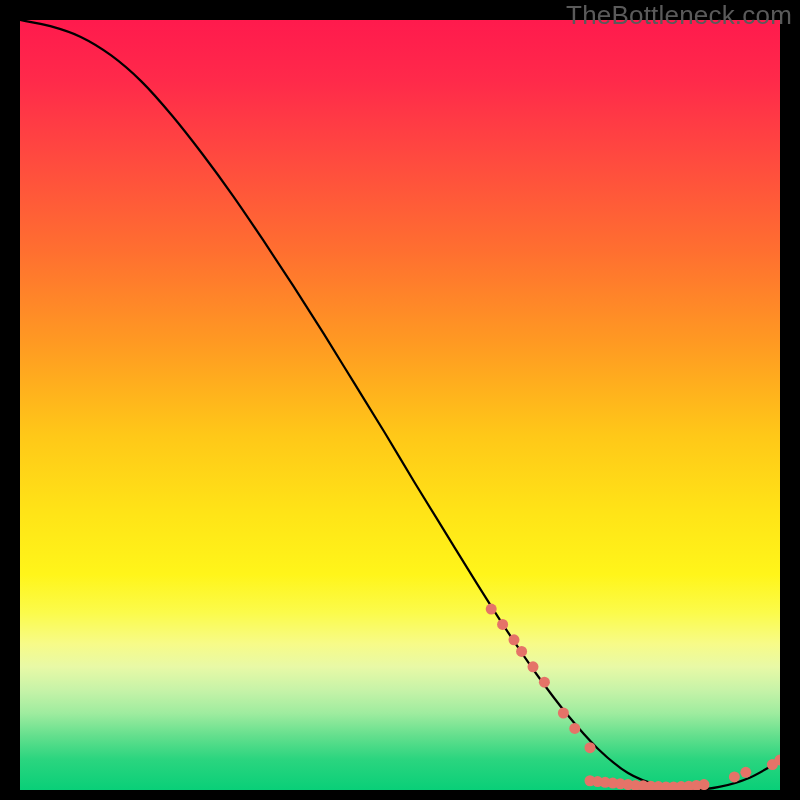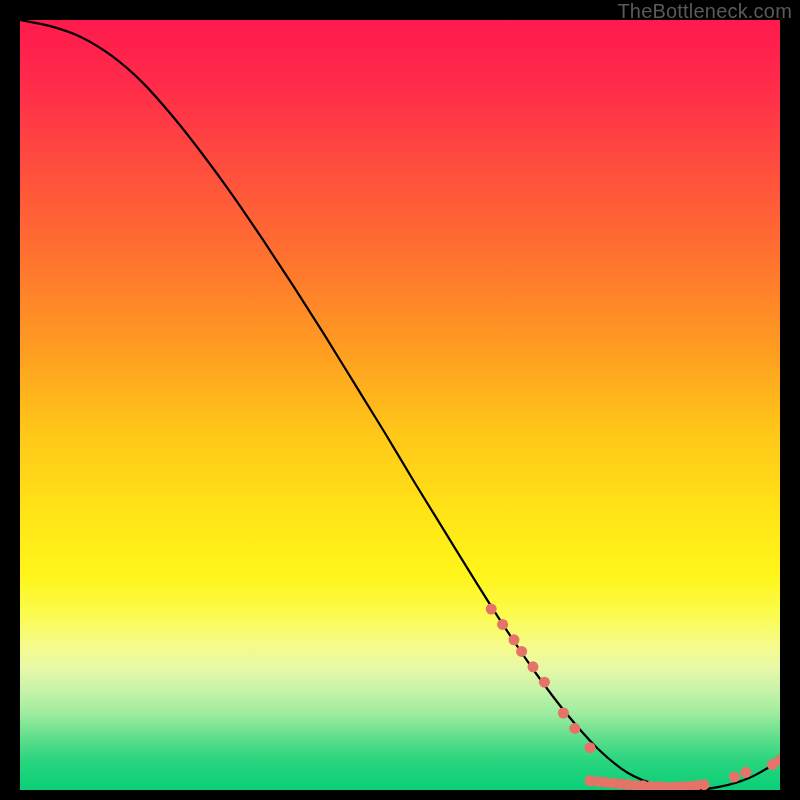--- a/index.html
+++ b/index.html
@@ -39,21 +39,21 @@
       #2bd57f 96%,
       #09cf78 100%
     );
   }
   .curve-layer { position: absolute; left: 0; top: 0; width: 100%; height: 100%; }
   .watermark {
     position: absolute;
     top: 0;
     right: 8px;
     font-family: Arial, Helvetica, sans-serif;
-    font-size: 20px;
+    font-size: 26px;
     color: #5a5a5a;
     letter-spacing: 0.2px;
     user-select: none;
   }
 </style>
 </head>
 <body>
 
 <div class="stage">
   <div class="plot">

